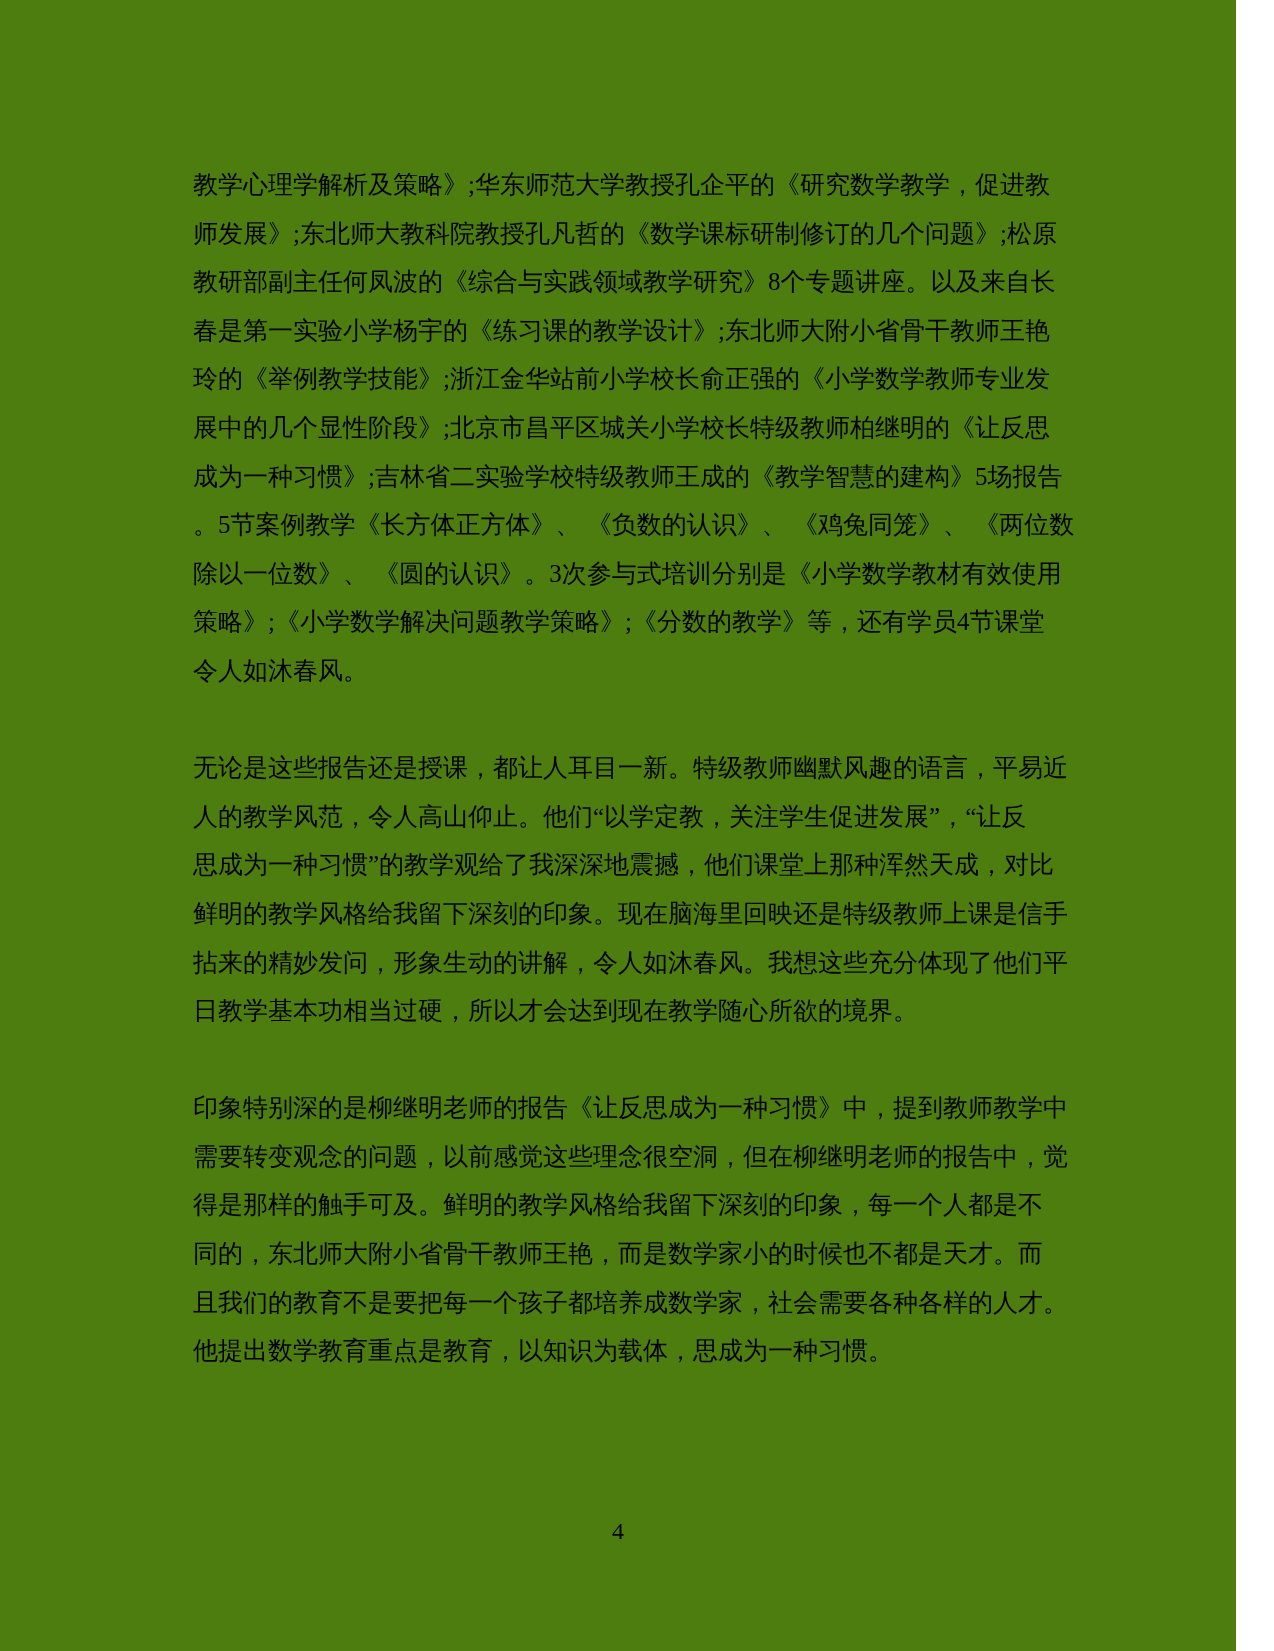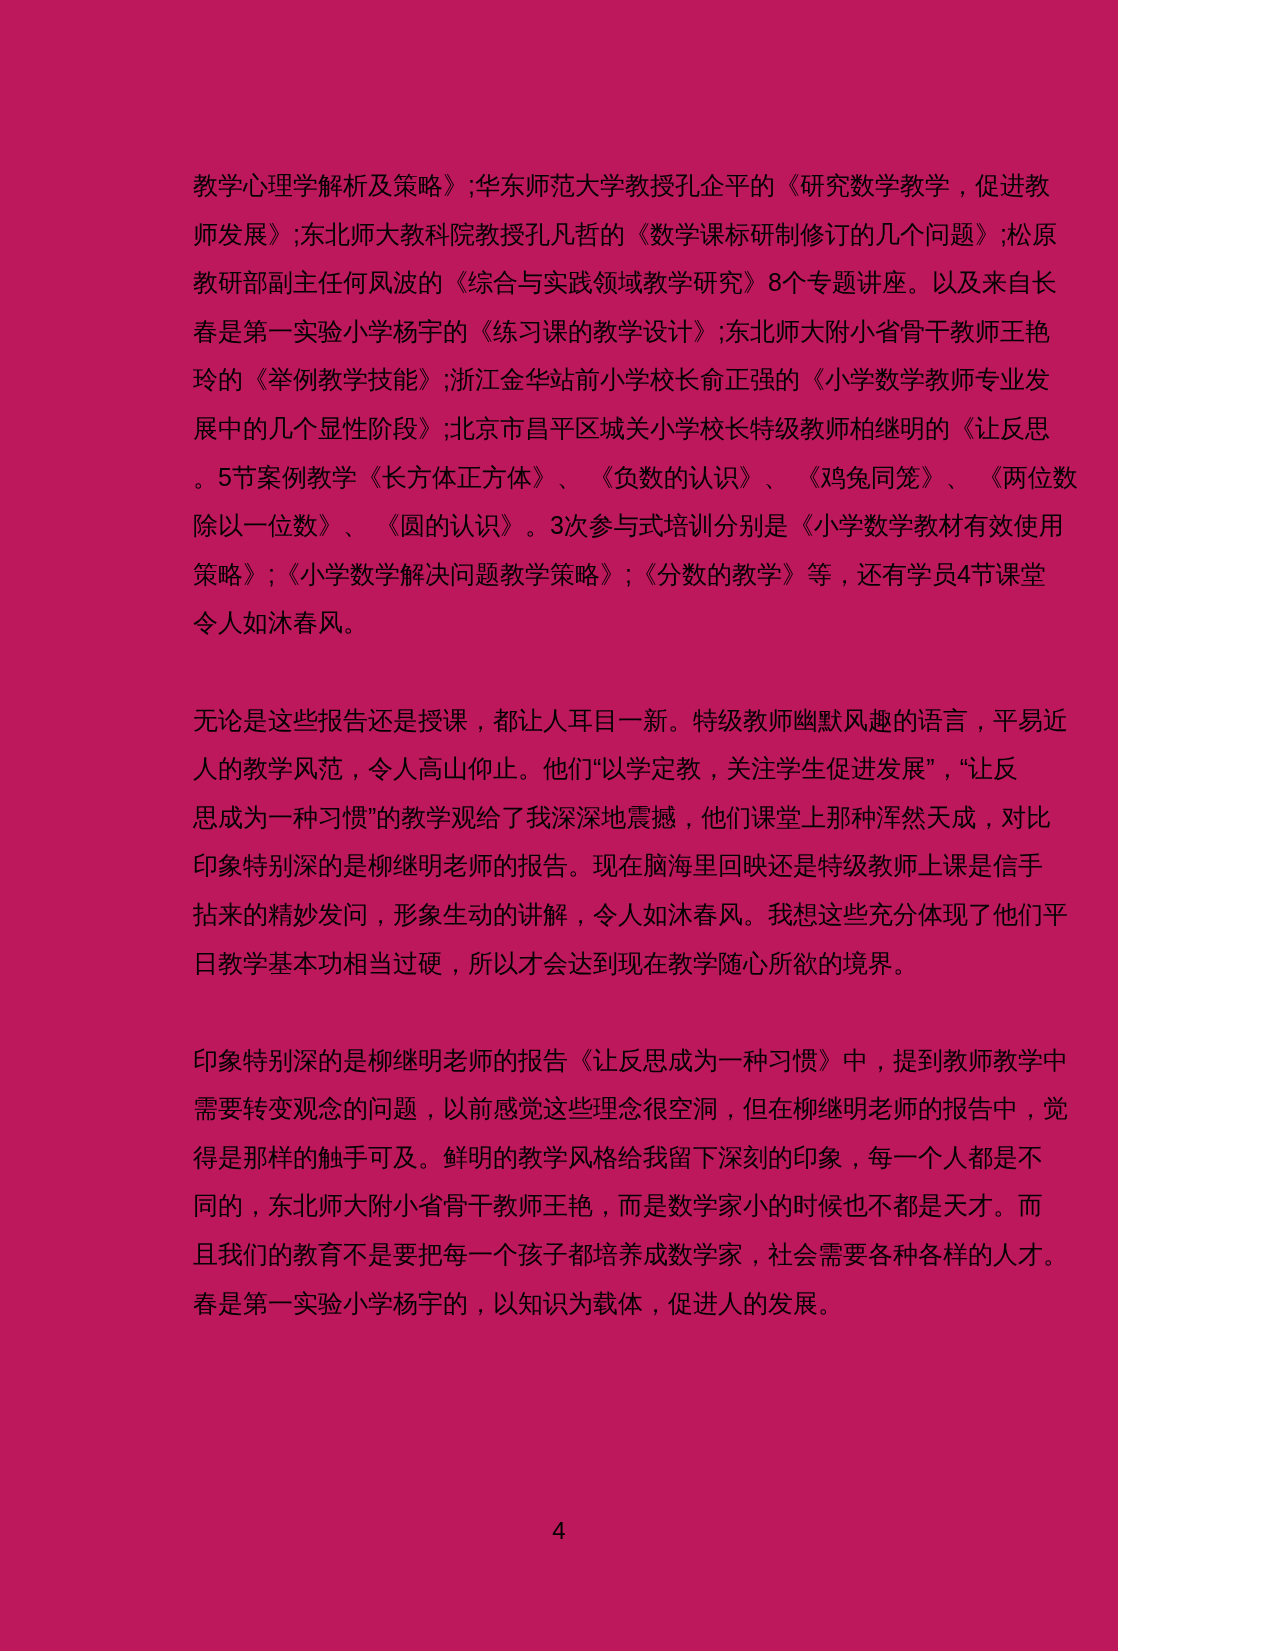--- a/index.html
+++ b/index.html
@@ -2,25 +2,25 @@
 <html><head>
 <meta charset="utf-8">
 <style>
   html, body {
     margin: 0;
     padding: 0;
     background: #ffffff;
   }
   .page {
     position: relative;
-    width: 1118px;
+    width: 1236px;
     height: 1651px;
-    background: #be185d;
+    background: #4d7c0f;
     overflow: hidden;
-    font-family: Liberation Sans, sans-serif;
+    font-family: Liberation Serif, serif;
     color: #000000;
   }
   .content {
     position: absolute;
     left: 193px;
     top: 161px;
     width: 892px;
   }
   .para {
     margin: 0 0 48.6px 0;
@@ -52,41 +52,42 @@
 
   <div class="content">
 
     <div class="para">
       <div class="line">教学心理学解析及策略》;华东师范大学教授孔企平的《研究数学教学，促进教</div>
       <div class="line">师发展》;东北师大教科院教授孔凡哲的《数学课标研制修订的几个问题》;松原</div>
       <div class="line">教研部副主任何凤波的《综合与实践领域教学研究》8个专题讲座。以及来自长</div>
       <div class="line">春是第一实验小学杨宇的《练习课的教学设计》;东北师大附小省骨干教师王艳</div>
       <div class="line">玲的《举例教学技能》;浙江金华站前小学校长俞正强的《小学数学教师专业发</div>
       <div class="line">展中的几个显性阶段》;北京市昌平区城关小学校长特级教师柏继明的《让反思</div>
+      <div class="line">成为一种习惯》;吉林省二实验学校特级教师王成的《教学智慧的建构》5场报告</div>
       <div class="line">。5节案例教学《长方体正方体》、 《负数的认识》、 《鸡兔同笼》、 《两位数</div>
       <div class="line">除以一位数》、 《圆的认识》。3次参与式培训分别是《小学数学教材有效使用</div>
       <div class="line">策略》;《小学数学解决问题教学策略》;《分数的教学》等，还有学员4节课堂</div>
       <div class="line">令人如沐春风。</div>
     </div>
 
     <div class="para">
       <div class="line">无论是这些报告还是授课，都让人耳目一新。特级教师幽默风趣的语言，平易近</div>
       <div class="line">人的教学风范，令人高山仰止。他们“以学定教，关注学生促进发展”，“让反</div>
       <div class="line">思成为一种习惯”的教学观给了我深深地震撼，他们课堂上那种浑然天成，对比</div>
-      <div class="line">印象特别深的是柳继明老师的报告。现在脑海里回映还是特级教师上课是信手</div>
+      <div class="line">鲜明的教学风格给我留下深刻的印象。现在脑海里回映还是特级教师上课是信手</div>
       <div class="line">拈来的精妙发问，形象生动的讲解，令人如沐春风。我想这些充分体现了他们平</div>
       <div class="line">日教学基本功相当过硬，所以才会达到现在教学随心所欲的境界。</div>
     </div>
 
     <div class="para">
       <div class="line">印象特别深的是柳继明老师的报告《让反思成为一种习惯》中，提到教师教学中</div>
       <div class="line">需要转变观念的问题，以前感觉这些理念很空洞，但在柳继明老师的报告中，觉</div>
       <div class="line">得是那样的触手可及。鲜明的教学风格给我留下深刻的印象，每一个人都是不</div>
       <div class="line">同的，东北师大附小省骨干教师王艳，而是数学家小的时候也不都是天才。而</div>
       <div class="line">且我们的教育不是要把每一个孩子都培养成数学家，社会需要各种各样的人才。</div>
-      <div class="line">春是第一实验小学杨宇的，以知识为载体，促进人的发展。</div>
+      <div class="line">他提出数学教育重点是教育，以知识为载体，思成为一种习惯。</div>
     </div>
 
   </div>
 
   <div class="page-number">4</div>
 
 </div>
 
 </body></html>

